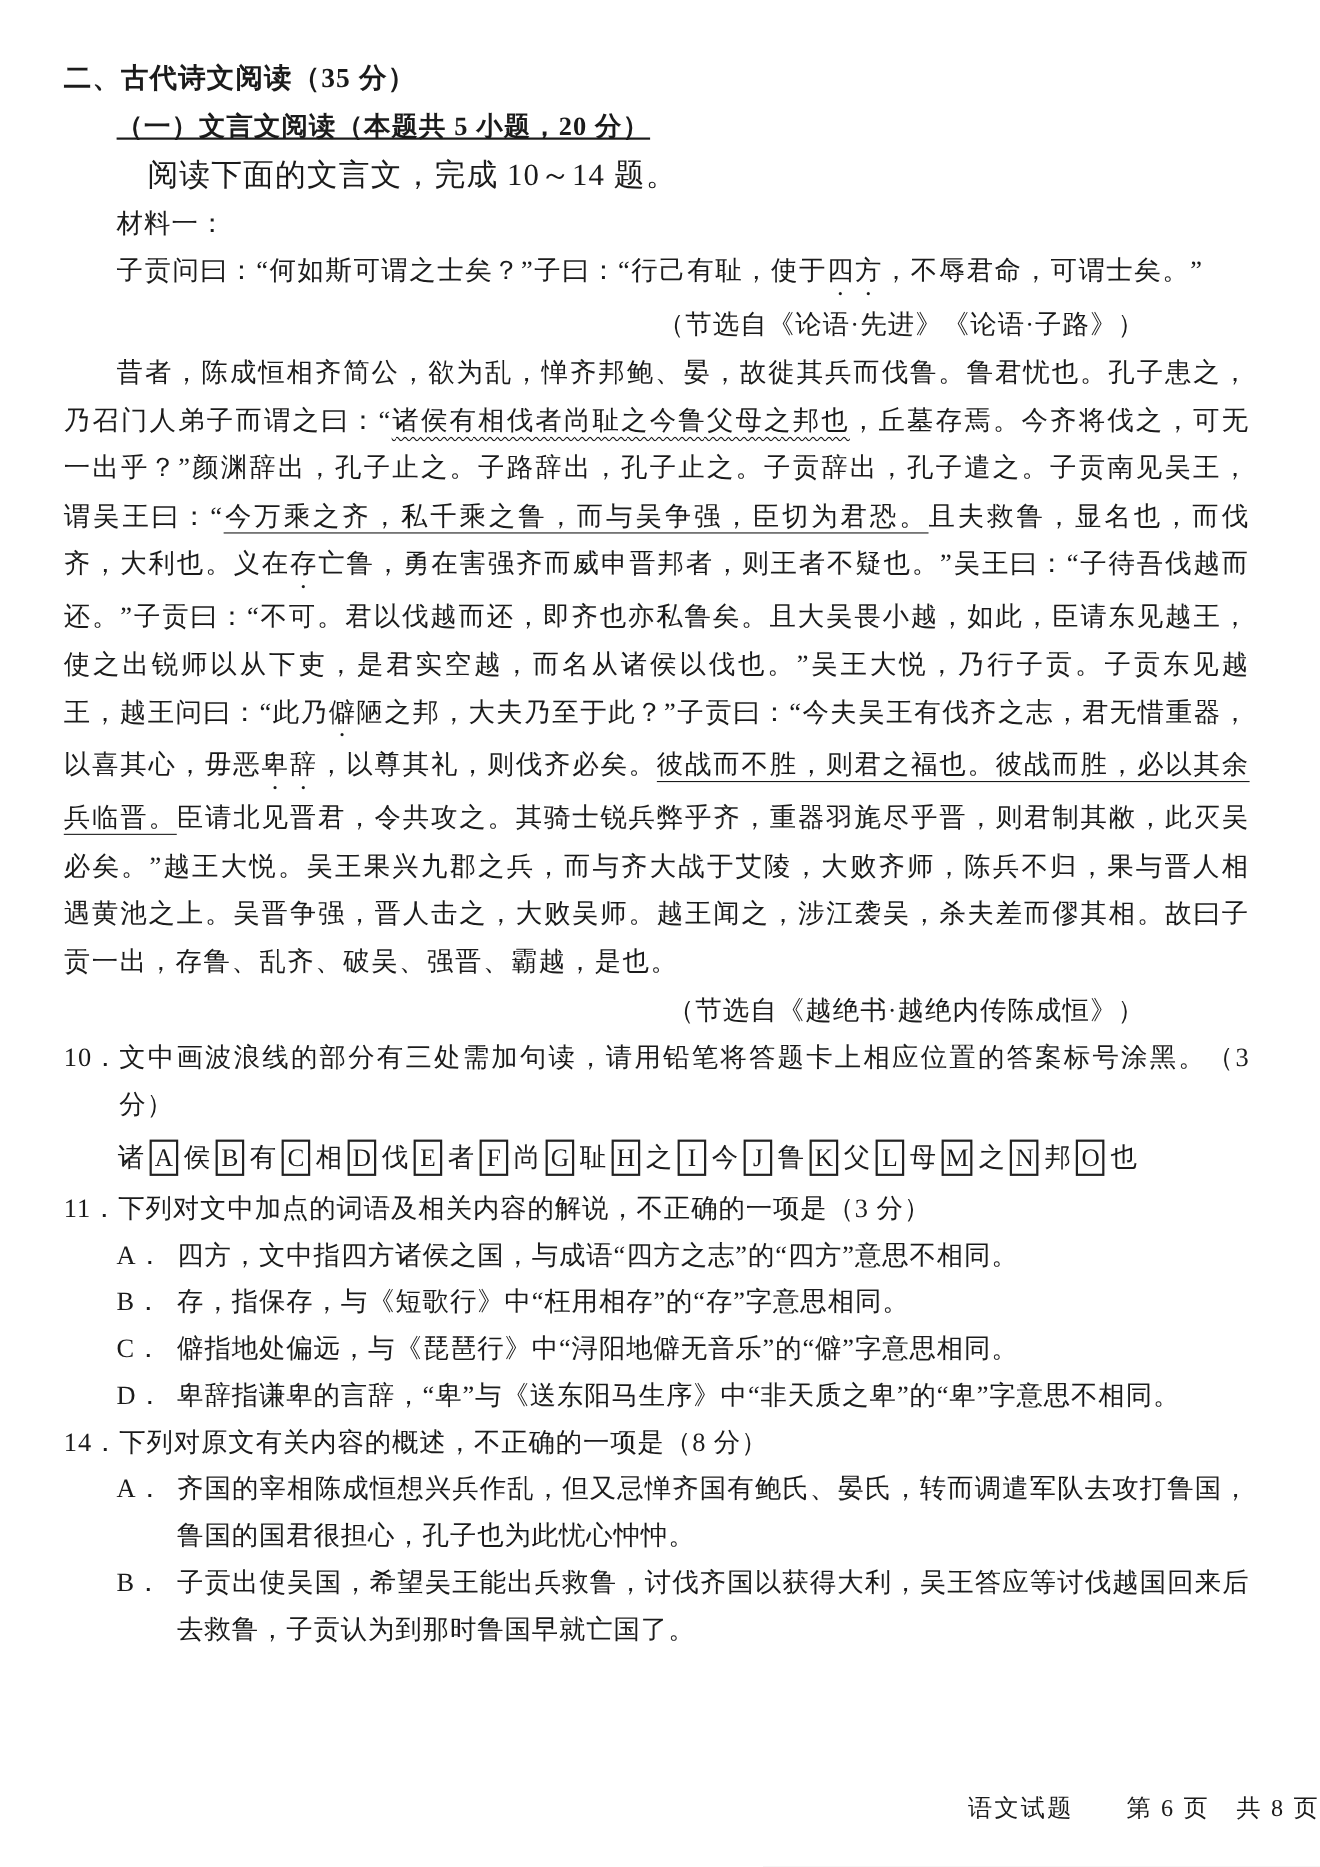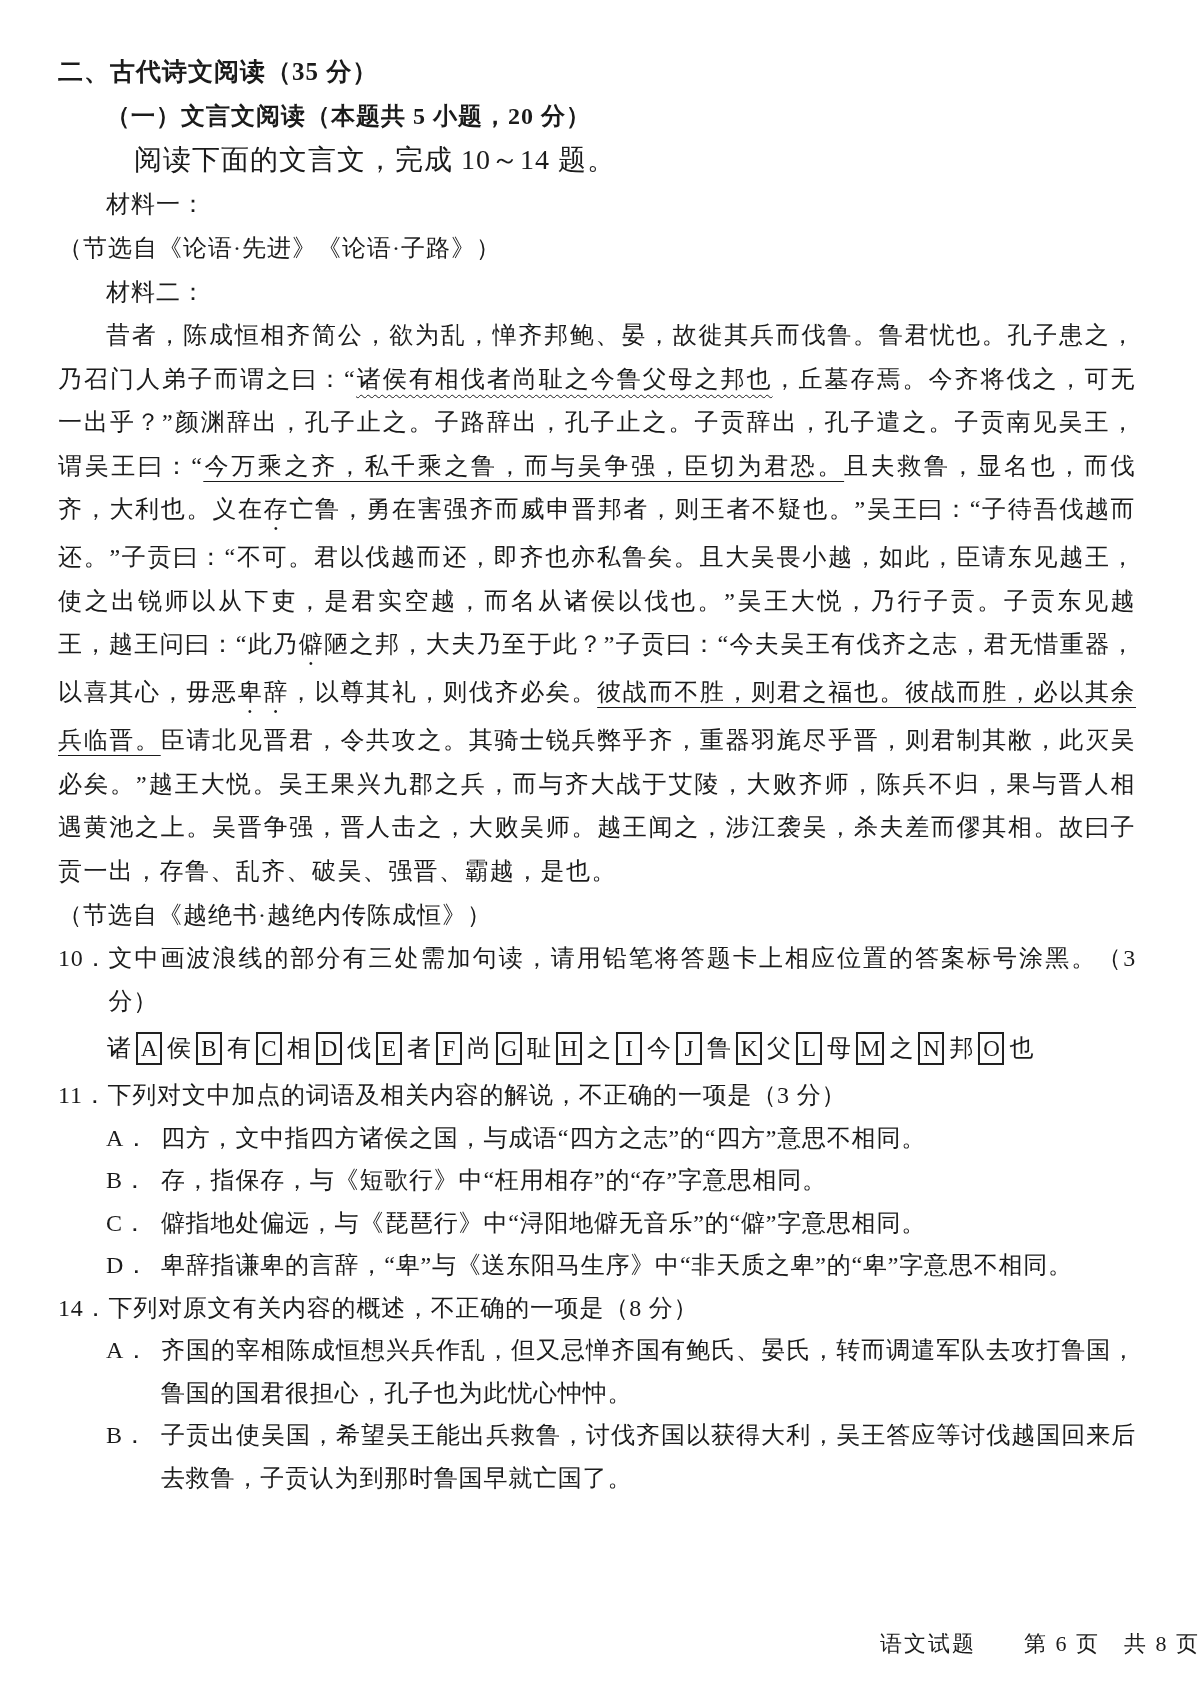--- a/index.html
+++ b/index.html
@@ -13,34 +13,34 @@
     box-sizing:border-box;
     padding:50px 64px 16px 58px;
     overflow:hidden;
   }
   .sec-title {
     font-size:25px; font-weight:700; line-height:44px;
     letter-spacing:1px;
   }
   .sub-title {
     font-size:24px; font-weight:700; line-height:44px;
-    margin-left:48px; letter-spacing:1px;
+    margin-left:48px; letter-spacing:1px;text-decoration:underline;
   }
   .intro {
     font-size:28px; line-height:44px; margin-left:76px; letter-spacing:1px;
   }
   .mat-label {
     font-size:24px; font-weight:400; line-height:44px; margin-left:48px;
     letter-spacing:1px;
   }
   p.para { margin:0; font-size:24px; line-height:43.5px; letter-spacing:1.4px; }
   .m1p { text-indent:2em; }
   .m2p { text-indent:2em; text-align:justify; }
   .cite {
-    font-size:24px; line-height:44px; text-align:left; padding-right:95px;
+    font-size:24px; line-height:44px; text-align:right; padding-right:95px;
     letter-spacing:1px;
   }
   .s-wavy {
     text-decoration:underline; text-decoration-style:wavy;
     text-decoration-thickness:1px; text-underline-offset:7px;
   }
   .s-ul {
     text-decoration:underline; text-decoration-style:solid;
     text-decoration-thickness:1px; text-underline-offset:7px;
   }
@@ -74,23 +74,23 @@
 </head>
 <body>
 
 <div class="page">
 
   <div class="sec-title">二、古代诗文阅读（35 分）</div>
   <div class="sub-title">（一）文言文阅读（本题共 5 小题，20 分）</div>
   <div class="intro">阅读下面的文言文，完成 10～14 题。</div>
 
   <div class="mat-label">材料一：</div>
+  <p class="para m1p"><span>子贡问曰：“何如斯可谓之士矣？”子曰：“行己有耻，使于</span><span class="s-dots">四方</span><span>，不辱君命，可谓士矣。”</span></p>
   <div class="cite">（节选自《论语·先进》《论语·子路》）</div>
 
-  <div class="mat-label">材料二：</div>
   <p class="para m2p"><span>昔者，陈成恒相齐简公，欲为乱，惮齐邦鲍、晏，故徙其兵而伐鲁。鲁君忧也。孔子患之，乃召门人弟子而谓之曰：“</span><span class="s-wavy">诸侯有相伐者尚耻之今鲁父母之邦也</span><span>，丘墓存焉。今齐将伐之，可无一出乎？”颜渊辞出，孔子止之。子路辞出，孔子止之。子贡辞出，孔子遣之。子贡南见吴王，谓吴王曰：“</span><span class="s-ul">今万乘之齐，私千乘之鲁，而与吴争强，臣切为君恐。</span><span>且夫救鲁，显名也，而伐齐，大利也。义在</span><span class="s-dots">存</span><span>亡鲁，勇在害强齐而威申晋邦者，则王者不疑也。”吴王曰：“子待吾伐越而还。”子贡曰：“不可。君以伐越而还，即齐也亦私鲁矣。且大吴畏小越，如此，臣请东见越王，使之出锐师以从下吏，是君实空越，而名从诸侯以伐也。”吴王大悦，乃行子贡。子贡东见越王，越王问曰：“此乃</span><span class="s-dots">僻</span><span>陋之邦，大夫乃至于此？”子贡曰：“今夫吴王有伐齐之志，君无惜重器，以喜其心，毋恶</span><span class="s-dots">卑辞</span><span>，以尊其礼，则伐齐必矣。</span><span class="s-ul">彼战而不胜，则君之福也。彼战而胜，必以其余兵临晋。</span><span>臣请北见晋君，令共攻之。其骑士锐兵弊乎齐，重器羽旄尽乎晋，则君制其敝，此灭吴必矣。”越王大悦。吴王果兴九郡之兵，而与齐大战于艾陵，大败齐师，陈兵不归，果与晋人相遇黄池之上。吴晋争强，晋人击之，大败吴师。越王闻之，涉江袭吴，杀夫差而僇其相。故曰子贡一出，存鲁、乱齐、破吴、强晋、霸越，是也。</span></p>
   <div class="cite">（节选自《越绝书·越绝内传陈成恒》）</div>
 
   <div class="q">
     <span class="q-num">10．</span>
     <span class="q-text">文中画波浪线的部分有三处需加句读，请用铅笔将答题卡上相应位置的答案标号涂黑。（3 分）</span>
   </div>
 
   <div class="answer-row" id="answer-row">
       <span class="zh">诸</span>

